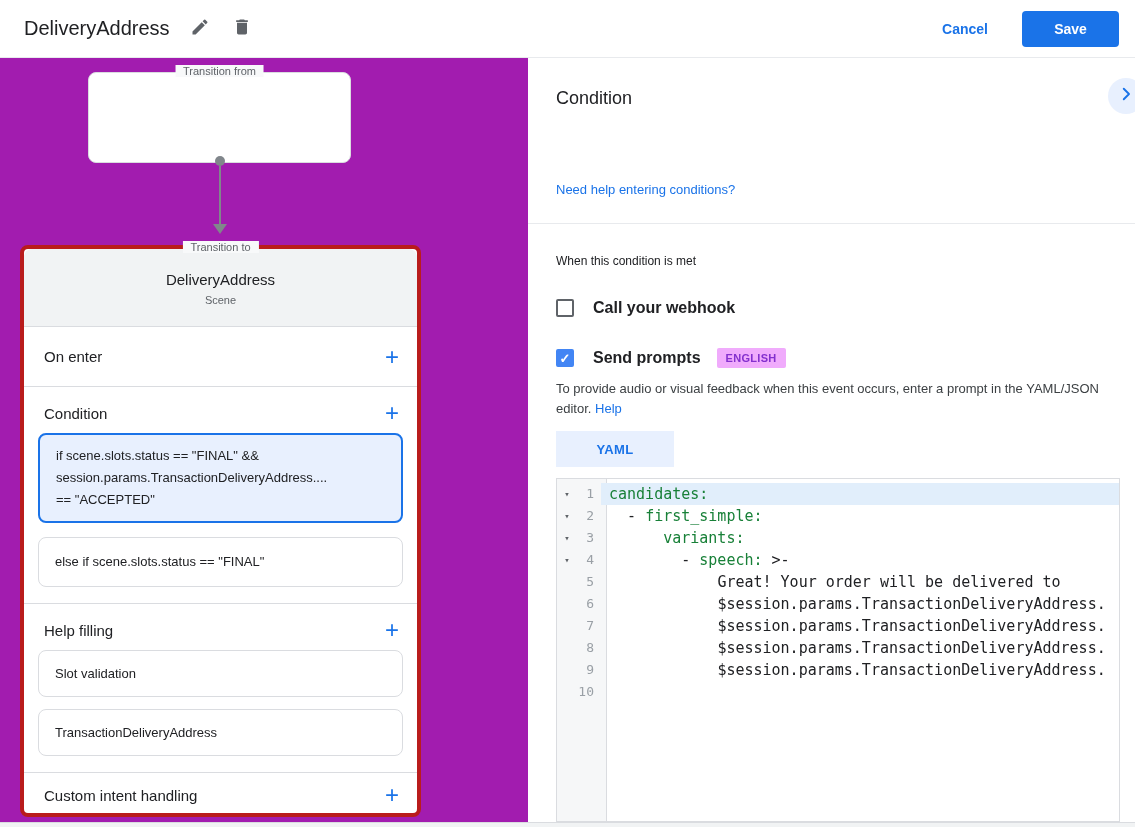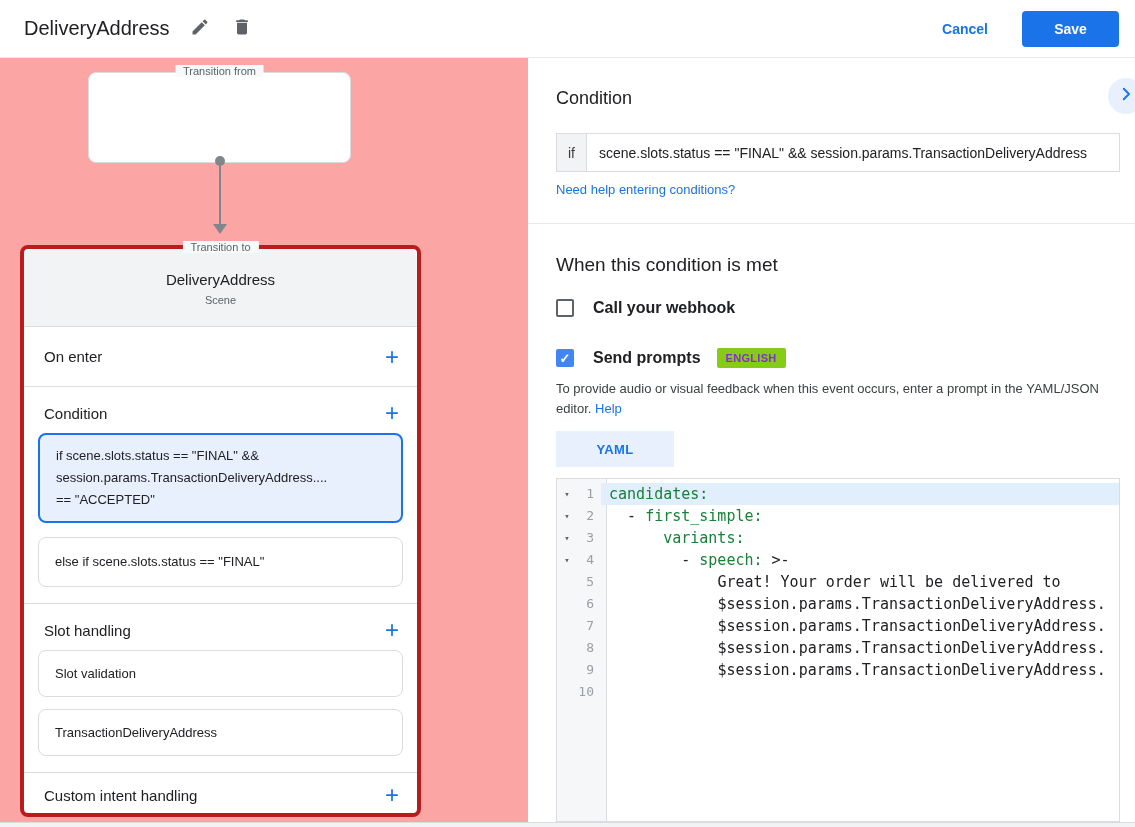--- a/index.html
+++ b/index.html
@@ -12,21 +12,21 @@
   .page-title { font-size:20px; color:#202124; margin-left:24px; }
   .icon-btn { width:24px; height:24px; margin-left:18px; display:flex; align-items:center;
     justify-content:center; cursor:pointer; color:#5f6368; }
   .topbar-right { margin-left:auto; display:flex; align-items:center; }
   .cancel-link { color:#1a73e8; font-size:14px; font-weight:bold; margin-right:34px; cursor:pointer; }
   .save-btn { width:97px; height:36px; margin-right:16px; background:#1a73e8; color:#fff;
     font-size:14px; font-weight:bold; border:none; border-radius:4px; display:flex;
     align-items:center; justify-content:center; cursor:pointer; }
 
   
-  .canvas { position:absolute; left:0; top:58px; width:528px; height:764px; background:#fca5a5; }
+  .canvas { position:absolute; left:0; top:58px; width:528px; height:764px; background:#a21caf; }
   .legend { position:absolute; top:-8px; left:50%; transform:translateX(-50%); font-size:11px;
     color:#5f6368; background:#f8f9fa; padding:0 8px; white-space:nowrap; }
   .from-box { position:absolute; left:88px; top:14px; width:263px; height:91px; background:#fff;
     border:1px solid #dadce0; border-radius:8px; }
   .from-text { position:absolute; width:100%; top:40px; text-align:center; font-size:14px; color:#202124; }
   .conn-dot { position:absolute; left:215px; top:98px; width:10px; height:10px; border-radius:50%;
     background:#80868b; }
   .conn-stem { position:absolute; left:219px; top:108px; width:2px; height:58px; background:#80868b; }
   .conn-head { position:absolute; left:213px; top:166px; width:0; height:0;
     border-left:7px solid transparent; border-right:7px solid transparent; border-top:10px solid #80868b; }
@@ -64,29 +64,29 @@
     cursor:pointer; }
   .if-row { position:absolute; left:28px; top:75px; width:564px; height:39px;
     border:1px solid #dadce0; display:flex; align-items:stretch; background:#fff; }
   .if-prefix { width:30px; background:#f1f3f4; border-right:1px solid #dadce0; display:flex;
     align-items:center; justify-content:center; font-size:14px; color:#3c4043; }
   .if-value { flex:1; display:flex; align-items:center; padding:0 12px; font-size:14px;
     color:#202124; white-space:nowrap; overflow:hidden; }
   .blue-link { color:#1a73e8; font-size:13px; cursor:pointer; text-decoration:none; }
   .need-help { position:absolute; left:28px; top:124px; }
   .rp-divider { position:absolute; left:0; top:165px; width:607px; height:1px; background:#e8eaed; }
-  .when-heading { position:absolute; left:28px; top:196px; font-size:19px; color:#202124; }
+  .when-heading { position:absolute; left:28px; top:196px; font-size:12px; color:#202124; }
   .check-row { position:absolute; left:28px; display:flex; align-items:center; }
   .row-webhook { top:241px; }
   .row-prompts { top:290px; }
   .checkbox { width:18px; height:18px; border:2px solid #5f6368; border-radius:2px; cursor:pointer; }
   .checkbox.checked { background:#4285f4; border-color:#4285f4; color:#fff; display:flex;
     align-items:center; justify-content:center; font-size:13px; font-weight:bold; }
   .check-label { font-size:16px; font-weight:bold; color:#202124; margin-left:19px; }
-  .lang-badge { margin-left:16px; background:#84cc16; color:#8430ce; font-size:11px;
+  .lang-badge { margin-left:16px; background:#f0abfc; color:#8430ce; font-size:11px;
     font-weight:bold; padding:4px 9px; letter-spacing:0.3px; border-radius:2px; }
   .hint { position:absolute; left:28px; top:321px; width:558px; font-size:13px; color:#3c4043;
     line-height:20px; }
   .tabs { position:absolute; left:28px; top:373px; display:flex; }
   .tab { width:118px; height:36px; display:flex; align-items:center; justify-content:center;
     font-size:13px; font-weight:bold; letter-spacing:0.3px; cursor:pointer; color:#5f6368; }
   .tab.active { background:#e8f0fe; color:#1a73e8; }
 
   
   .editor { position:absolute; left:28px; top:420px; width:564px; height:344px;
@@ -160,21 +160,21 @@
         <div>session.params.TransactionDeliveryAddress....</div>
         <div>== "ACCEPTED"</div>
       </div>
       <div class="cond-card cond-plain" style="margin-bottom:0;">
         <div>else if scene.slots.status == "FINAL"</div>
       </div>
     </div>
 
     <div class="card-section">
       <div class="section-label-row">
-        <span class="row-label">Slot handling</span>
+        <span class="row-label">Help filling</span>
         <span class="plus">+</span>
       </div>
       <div class="slot-card">Slot validation</div>
       <div class="slot-card" style="margin-bottom:0;">TransactionDeliveryAddress</div>
     </div>
 
     <div class="card-row row-custom">
       <span class="row-label">Custom intent handling</span>
       <span class="plus">+</span>
     </div>
@@ -186,24 +186,20 @@
   <div class="rp-heading">Condition</div>
 
   <div class="chevron-btn">
     <span>
       <svg width="18" height="18" viewBox="0 0 24 24" fill="none" stroke="#1a73e8" stroke-width="2.5" stroke-linecap="round" stroke-linejoin="round">
           <polyline points="9 5 16 12 9 19"></polyline>
         </svg>
     </span>
   </div>
 
-  <div class="if-row">
-    <div class="if-prefix">if</div>
-    <div class="if-value">scene.slots.status == "FINAL" &amp;&amp; session.params.TransactionDeliveryAddress</div>
-  </div>
 
   <a class="blue-link need-help">Need help entering conditions?</a>
 
   <div class="rp-divider"></div>
 
   <div class="when-heading">When this condition is met</div>
 
   <div class="check-row row-webhook">
     <div class="checkbox"></div>
     <span class="check-label">Call your webhook</span>

